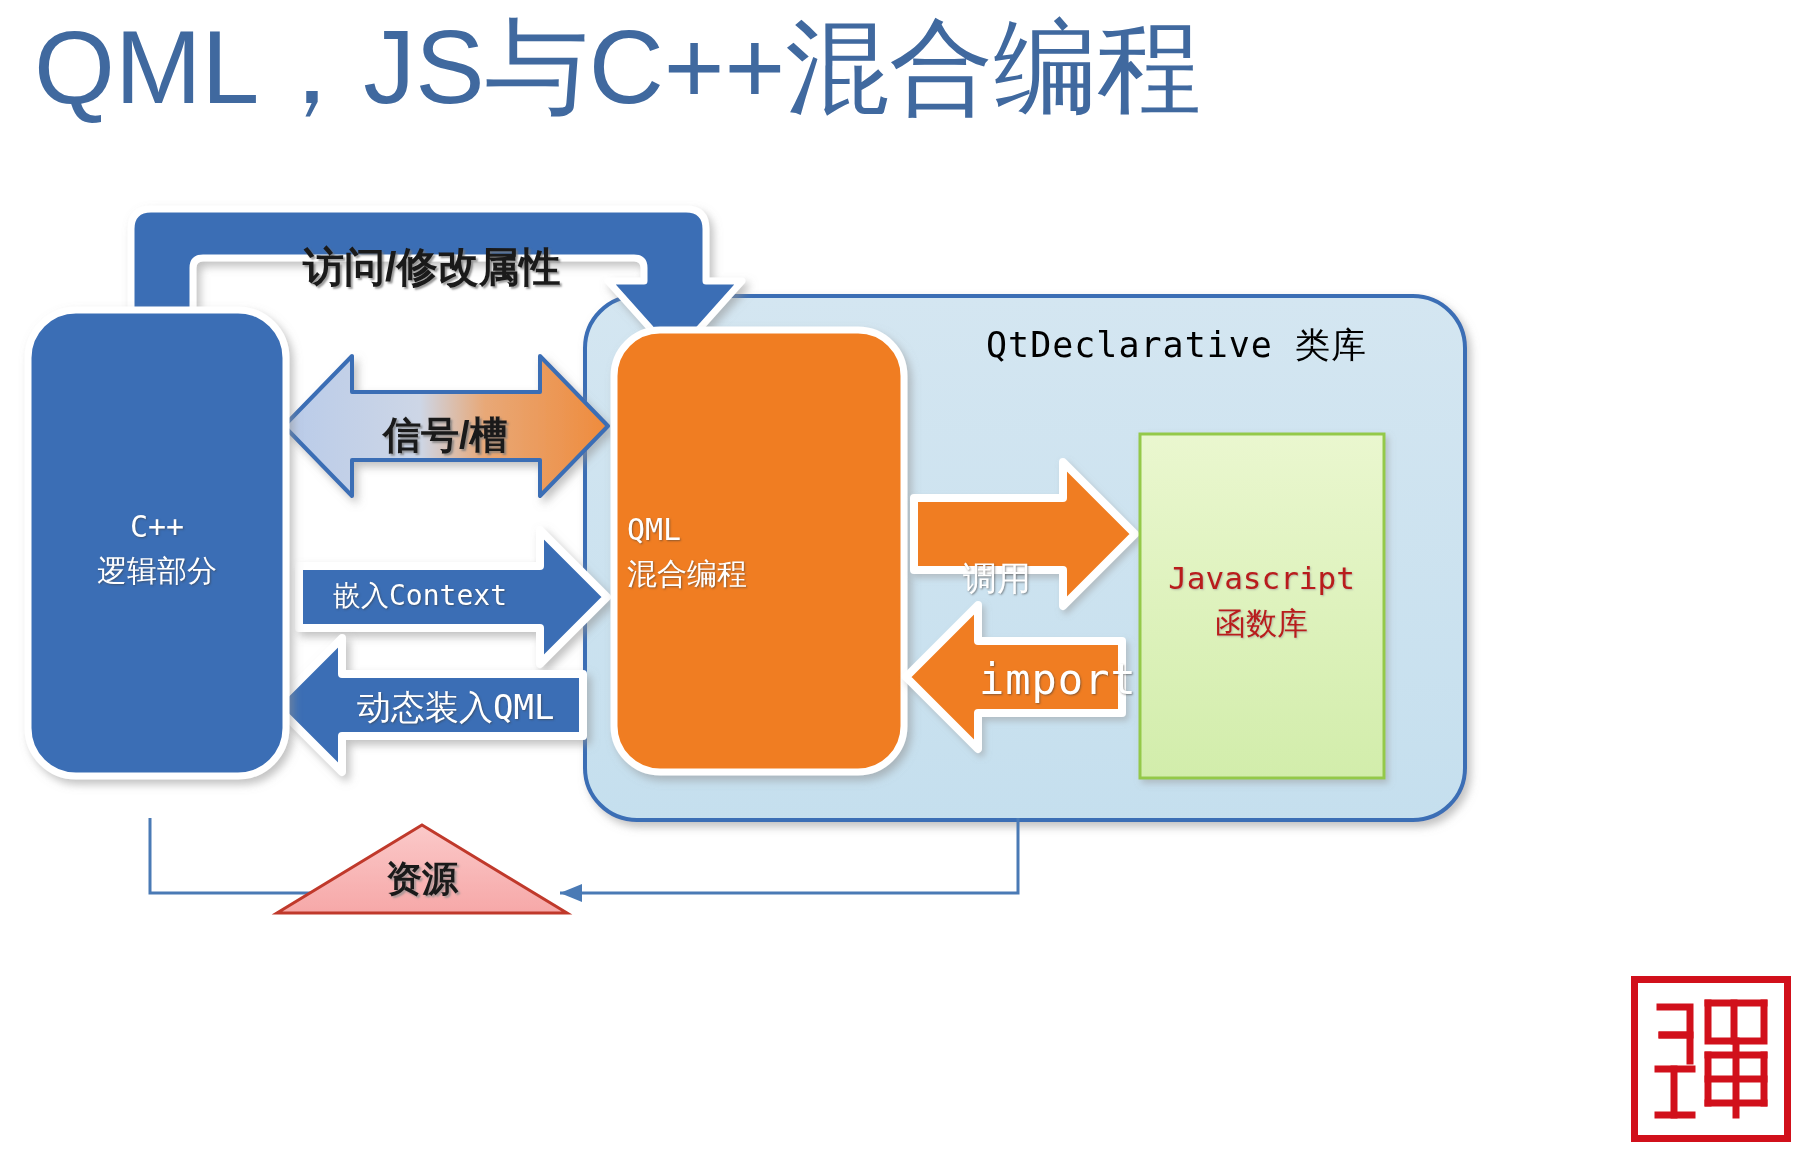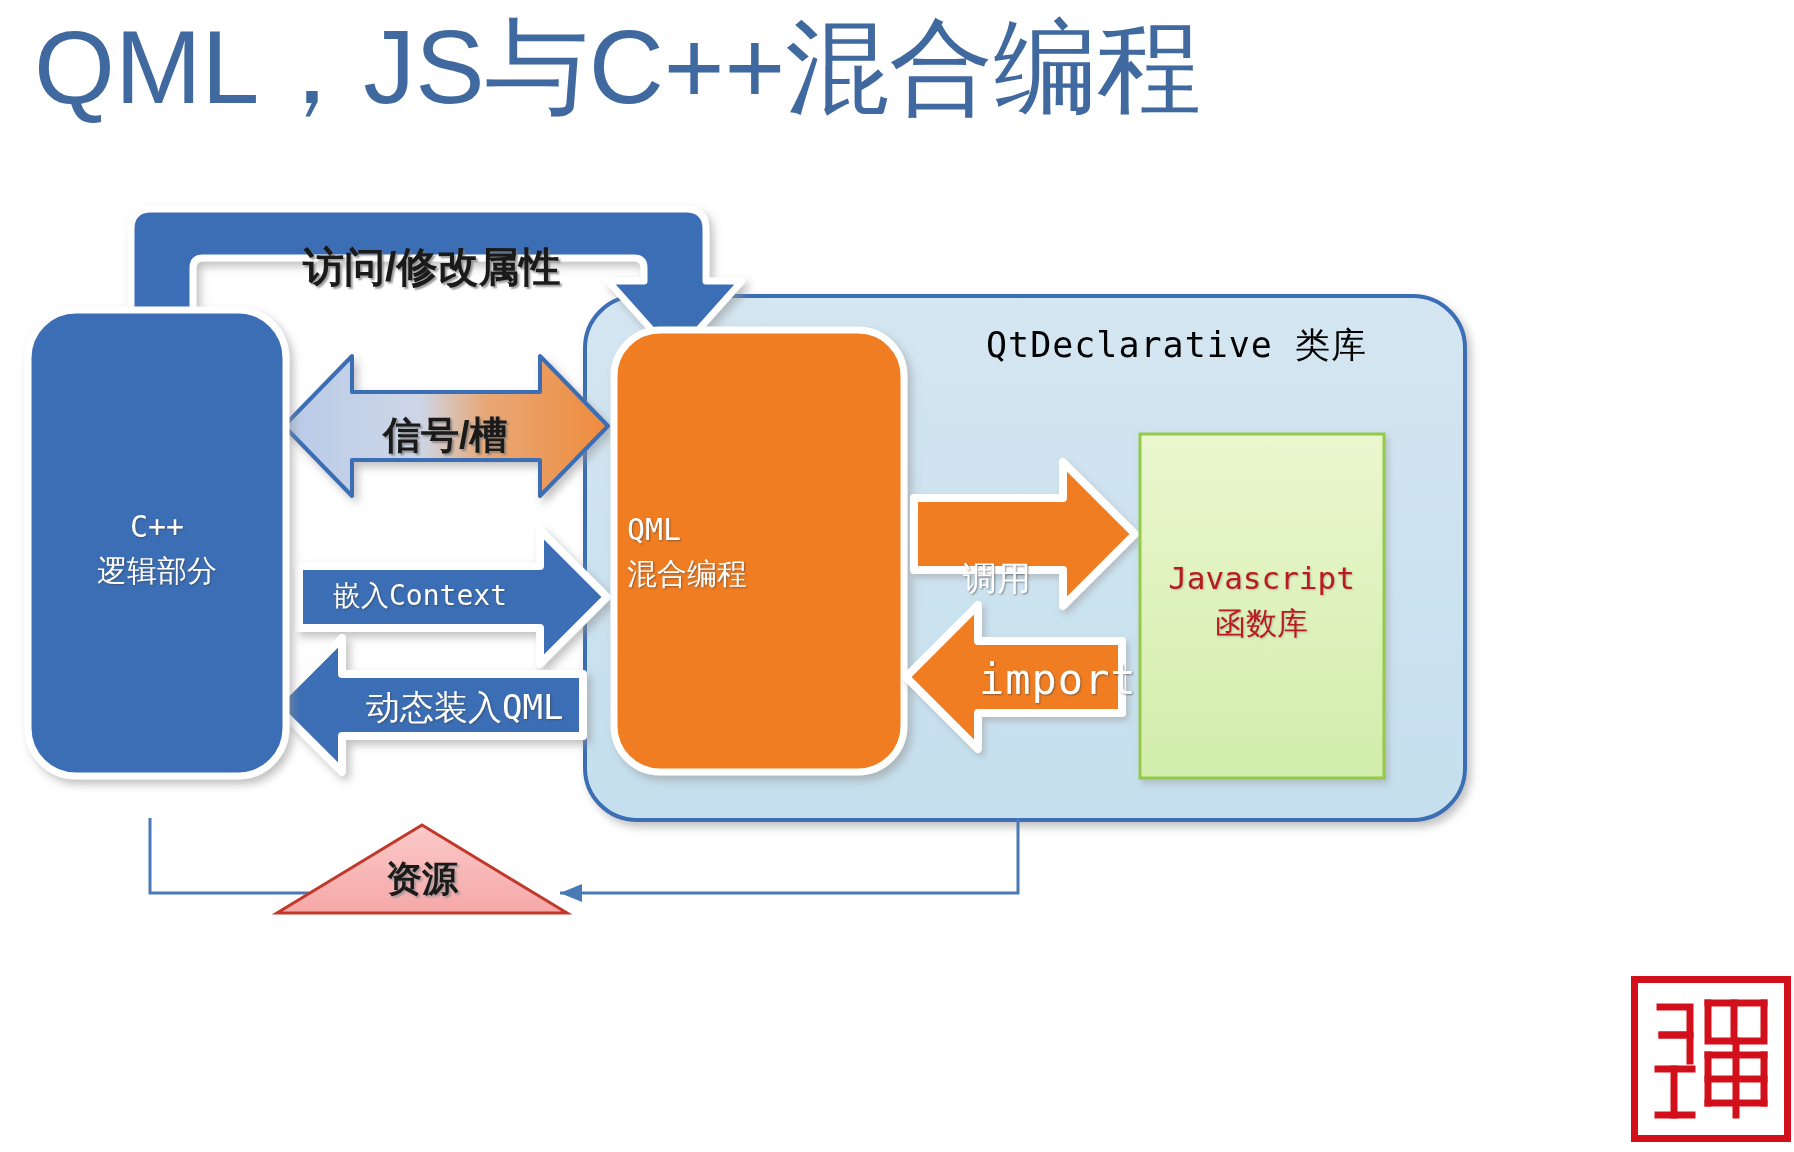--- a/index.html
+++ b/index.html
@@ -37,21 +37,21 @@
 
   #lbl-access{left:303px;top:240px;font-size:41px;}
   #lbl-signal{left:383px;top:410px;font-size:38px;}
   #lbl-qtdecl{left:986px;top:322px;font-size:35px;letter-spacing:1px;}
 
   #lbl-cpp{left:52px;top:505px;width:210px;text-align:center;font-size:30px;line-height:1.45;}
   #lbl-qml{left:627px;top:508px;width:265px;font-size:30px;line-height:1.45;}
   #lbl-js{left:1144px;top:556px;width:235px;text-align:center;font-size:31px;line-height:1.45;color:#b91c1c;text-shadow:1px 1px 2px rgba(150,150,150,.6);}
 
   #lbl-context{left:333px;top:577px;font-size:28px;}
-  #lbl-dynload{left:366px;top:685px;font-size:34px;}
+  #lbl-dynload{left:357px;top:685px;font-size:34px;}
   #lbl-call{left:963px;top:520px;font-size:34px;margin-top:36px;}
   #lbl-import{left:979px;top:655px;font-size:42px;letter-spacing:1px;}
   #lbl-res{left:347px;top:855px;width:150px;text-align:center;font-size:36px;font-weight:bold;color:#1a1a1a;text-shadow:2px 2px 2px rgba(140,140,140,.7);}
 
   
   #reflection{
     position:absolute;left:0;top:917px;width:1794px;height:235px;
     overflow:hidden;pointer-events:none;
   }
   #reflection .shade{

